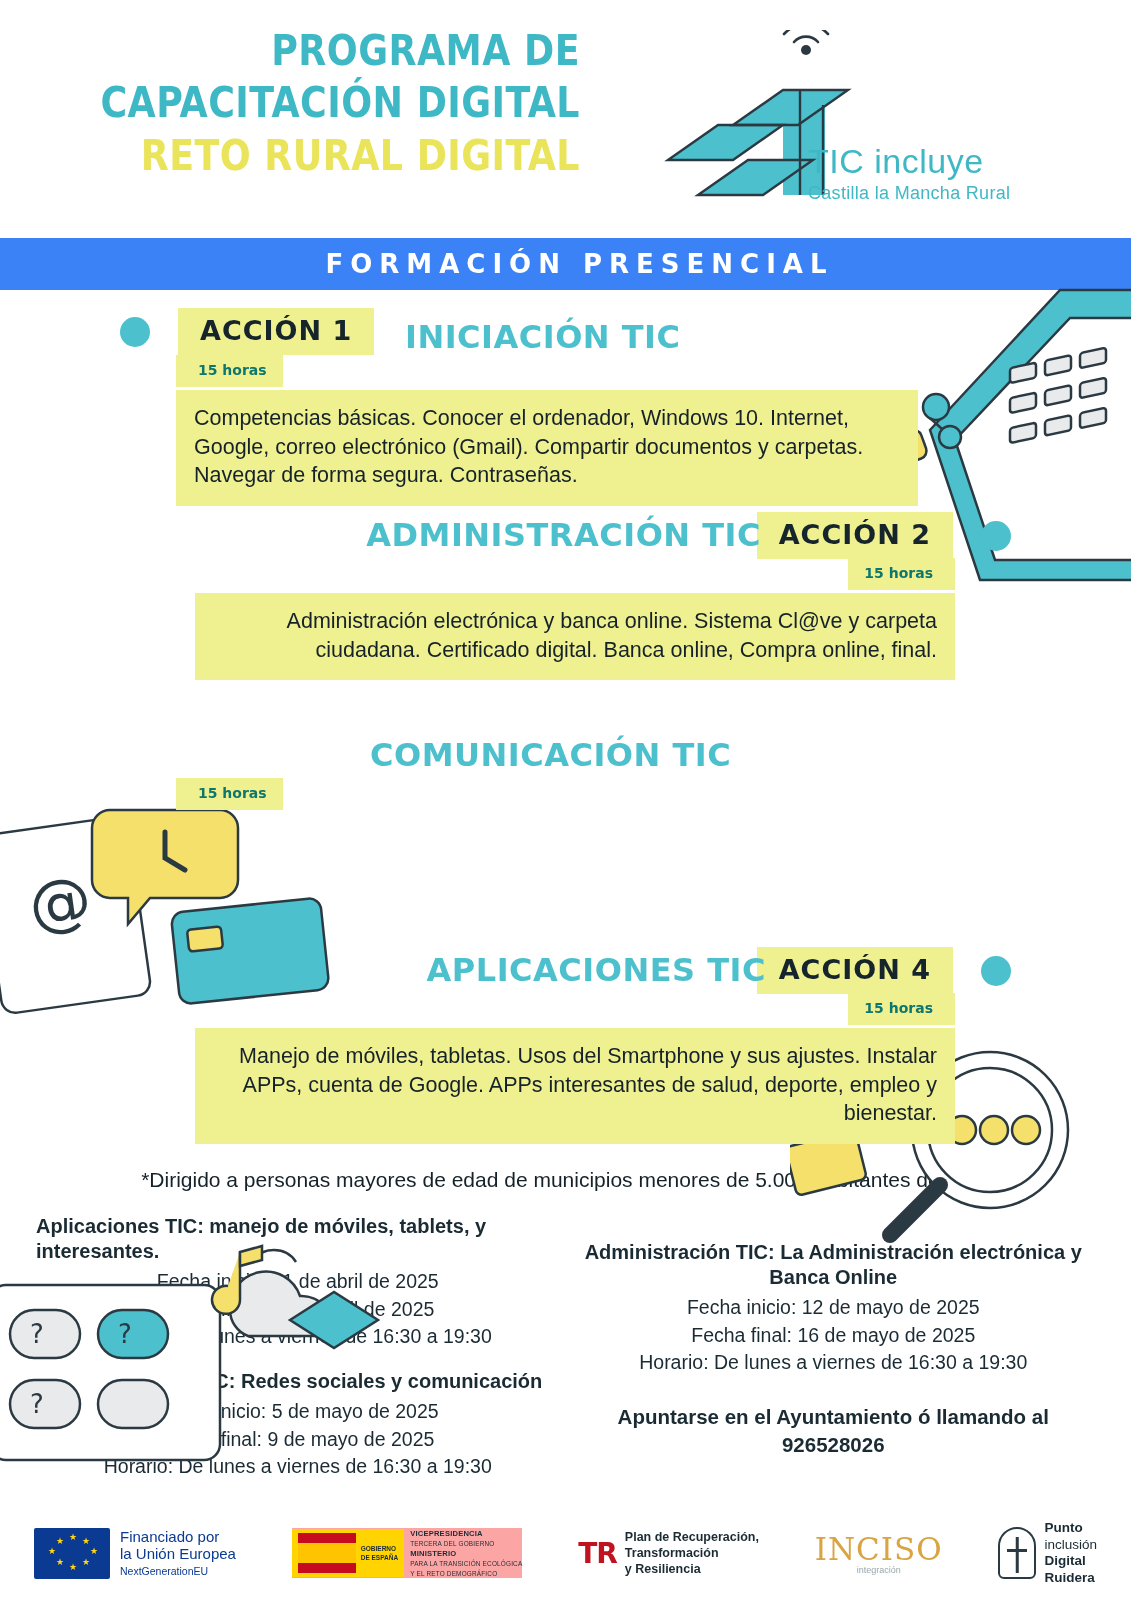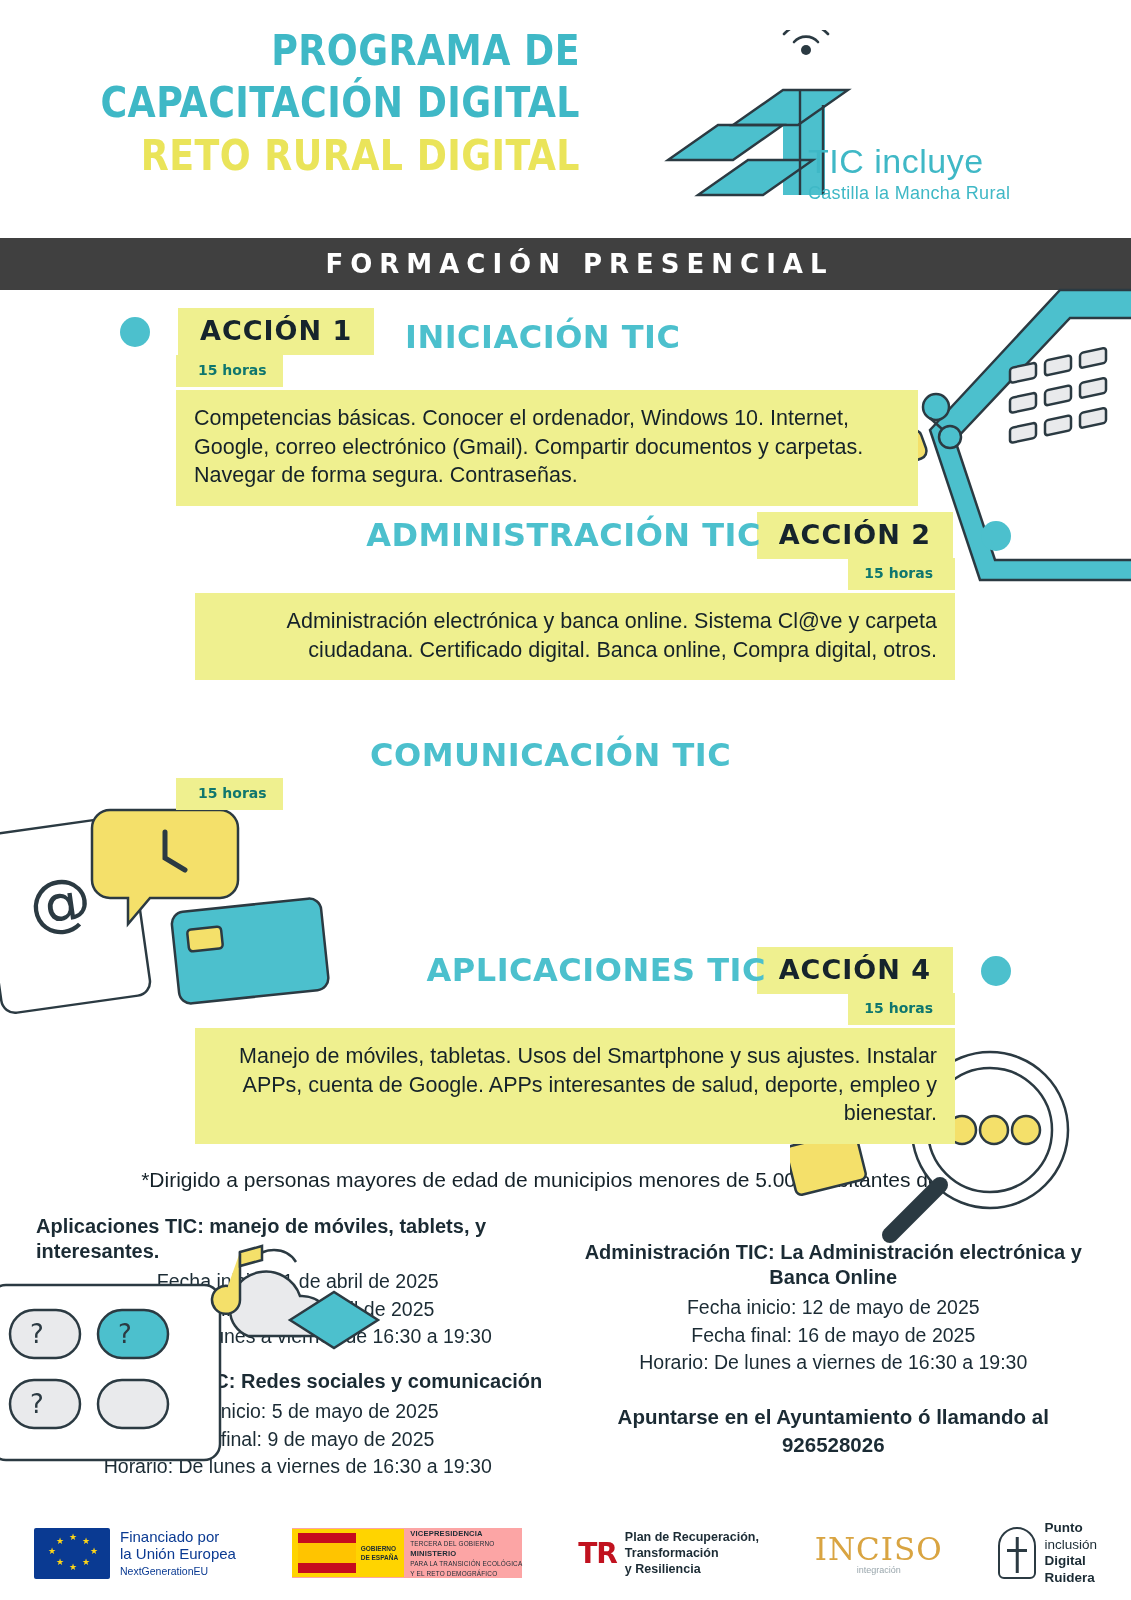--- a/index.html
+++ b/index.html
@@ -50,21 +50,21 @@
     font-size: 34px;
     letter-spacing: 0.5px;
   }
   .logo-text .l2 {
     font-size: 18px;
     letter-spacing: 0.3px;
     margin-top: 2px;
   }
 
   .band {
-    background: #404040;
+    background: #3b82f6;
     height: 52px;
     display: flex;
     align-items: center;
     justify-content: center;
     padding-left: 28px;
   }
   .band-text {
     color: #ffffff;
     font-family: "DejaVu Sans", sans-serif;
     font-weight: bold;
@@ -387,21 +387,21 @@
   <div class="s2">
     <div class="badge-row">
       <span class="accion-tag">ACCIÓN  2</span>
       <span class="dot"></span>
     </div>
     <div class="heading">ADMINISTRACIÓN TIC</div>
     <div class="hourbox">
       <span class="hours">15 horas</span>
     </div>
     <div class="descbox">
-      <div class="desc">Administración electrónica y banca online. Sistema Cl@ve y carpeta ciudadana. Certificado digital. Banca online, Compra digital, otros.</div>
+      <div class="desc">Administración electrónica y banca online. Sistema Cl@ve y carpeta ciudadana. Certificado digital. Banca online, Compra online, final.</div>
     </div>
   </div>
 
   <svg class="art" style="left:790px; top:740px;" width="330" height="230" viewBox="0 0 330 230">
     <g stroke="#2b3a42" stroke-width="2.5">
       <circle cx="200" cy="100" r="78" fill="#ffffff"></circle>
       <circle cx="200" cy="100" r="62" fill="#ffffff"></circle>
       <path d="M150 155 L100 205" stroke-width="16" stroke-linecap="round" fill="none"></path>
       <g fill="#f4e06a">
         <circle cx="172" cy="100" r="14"></circle>

